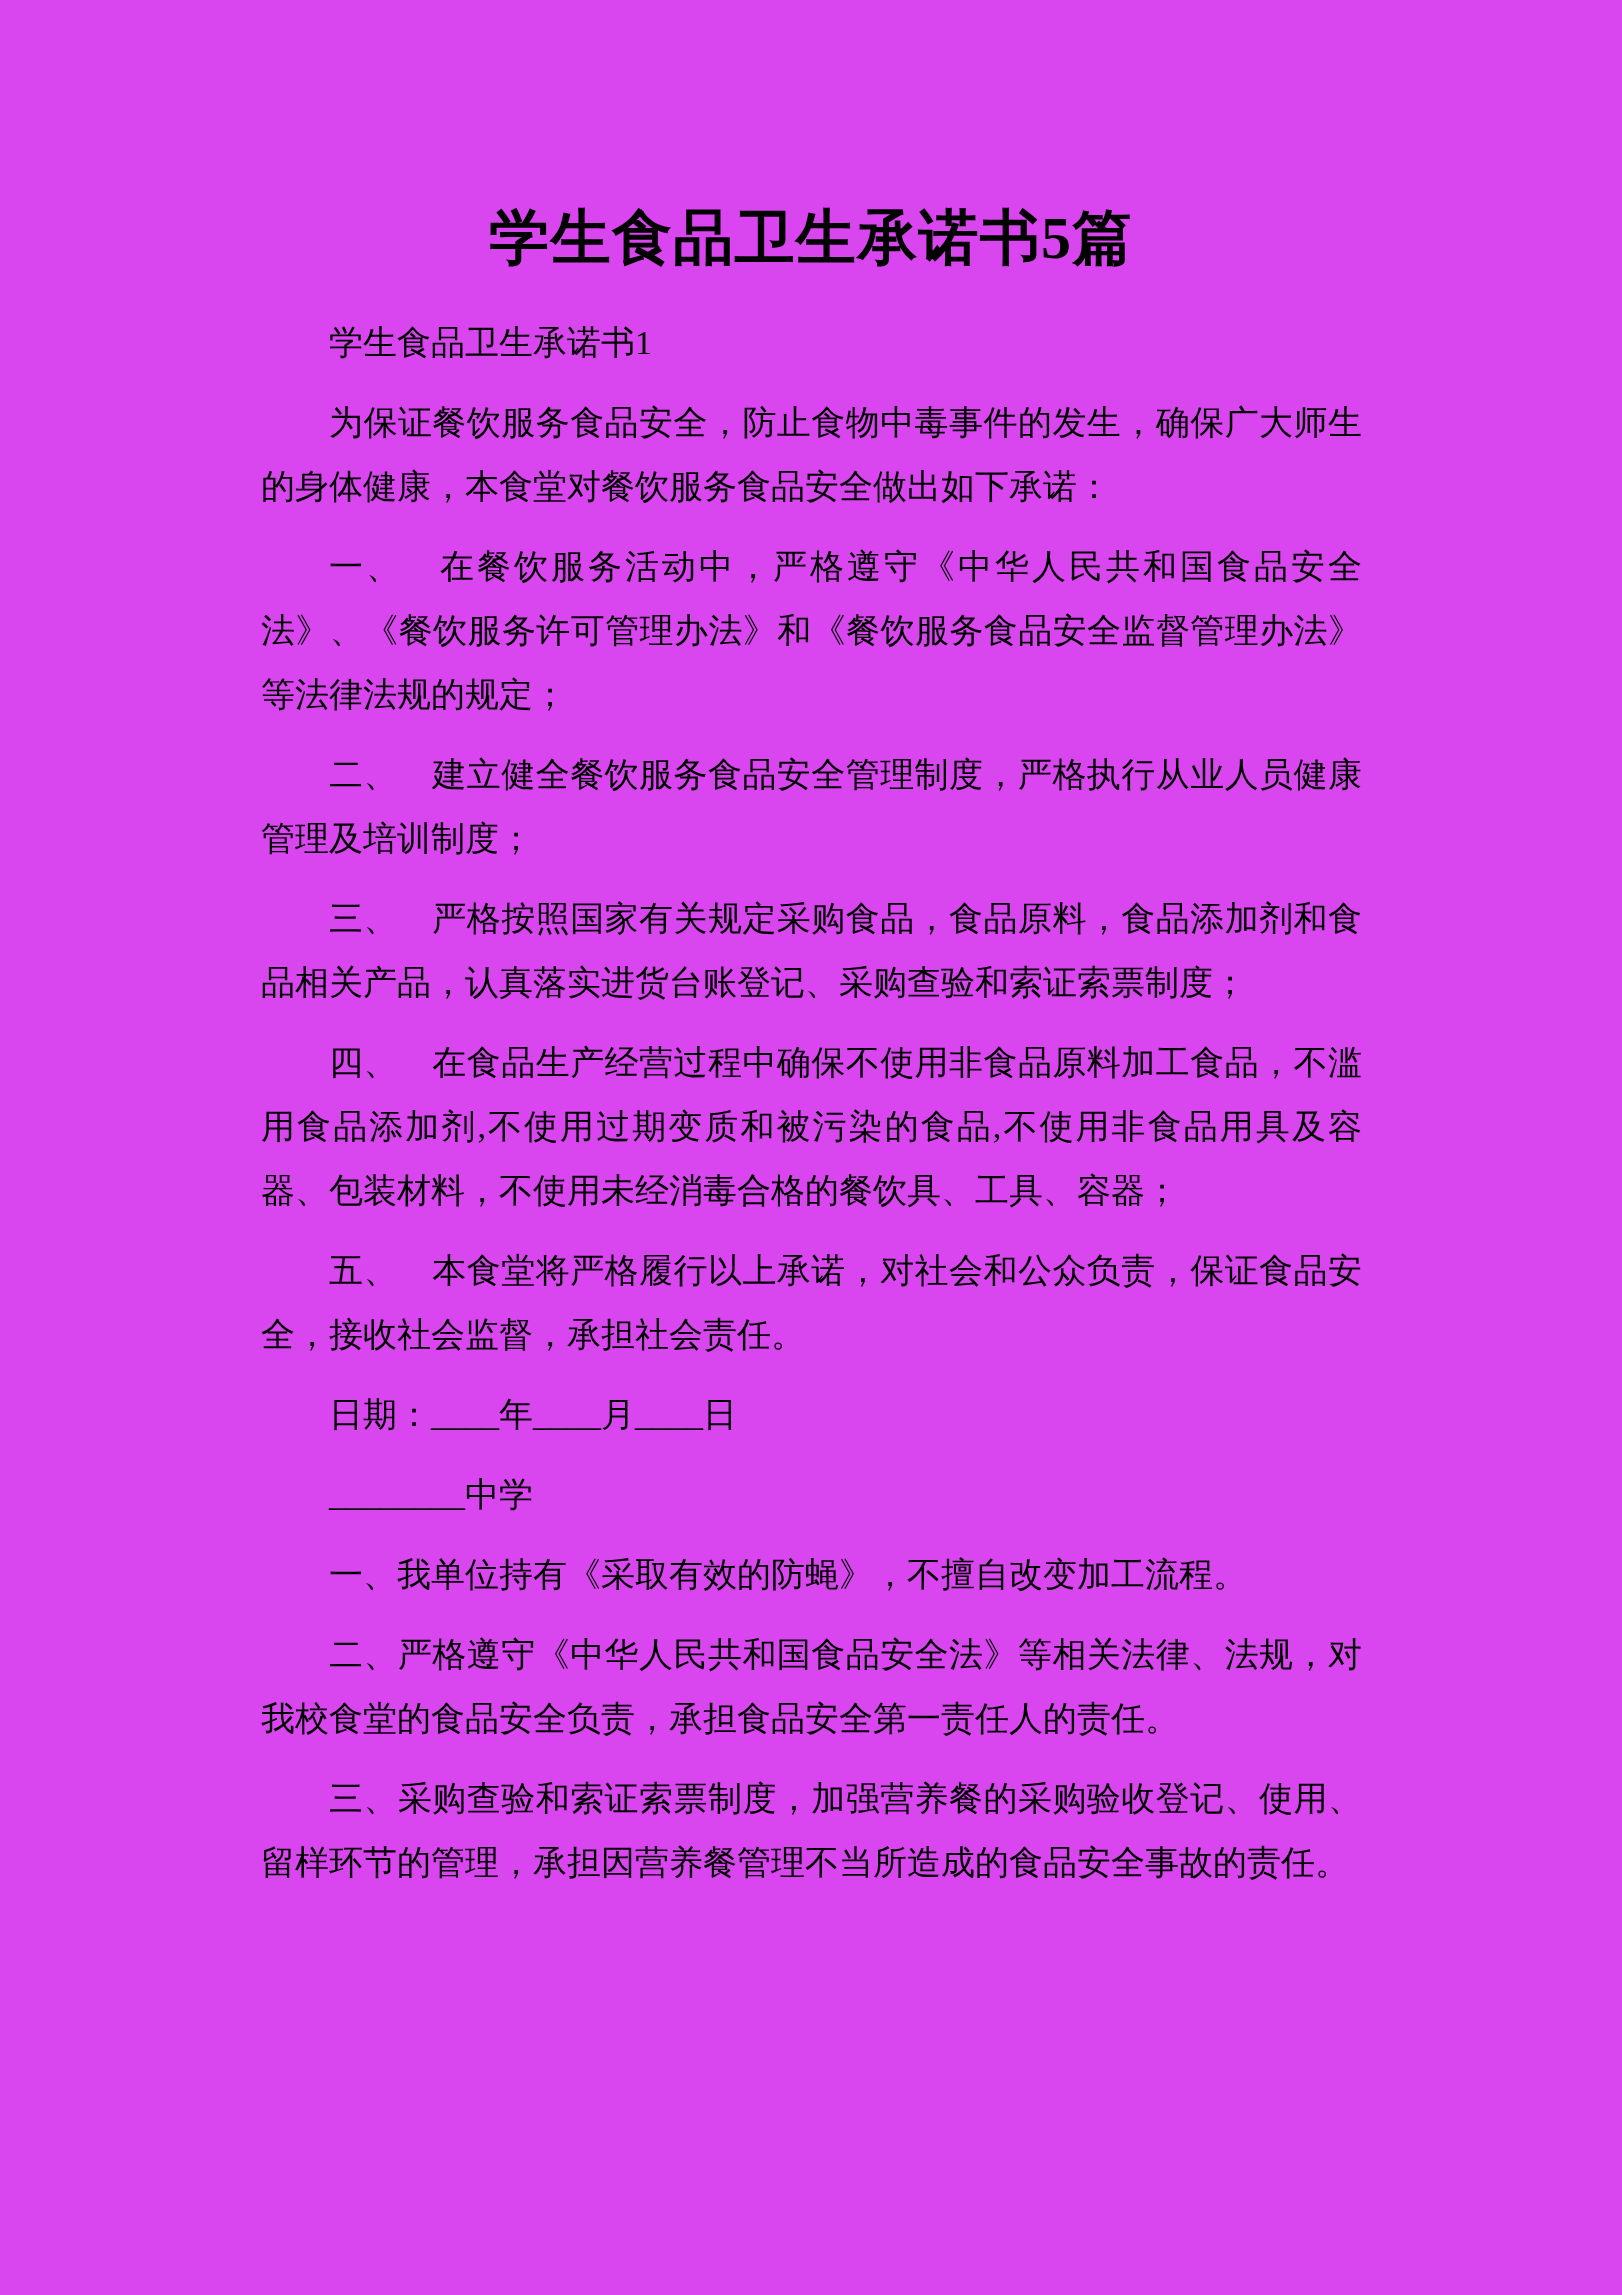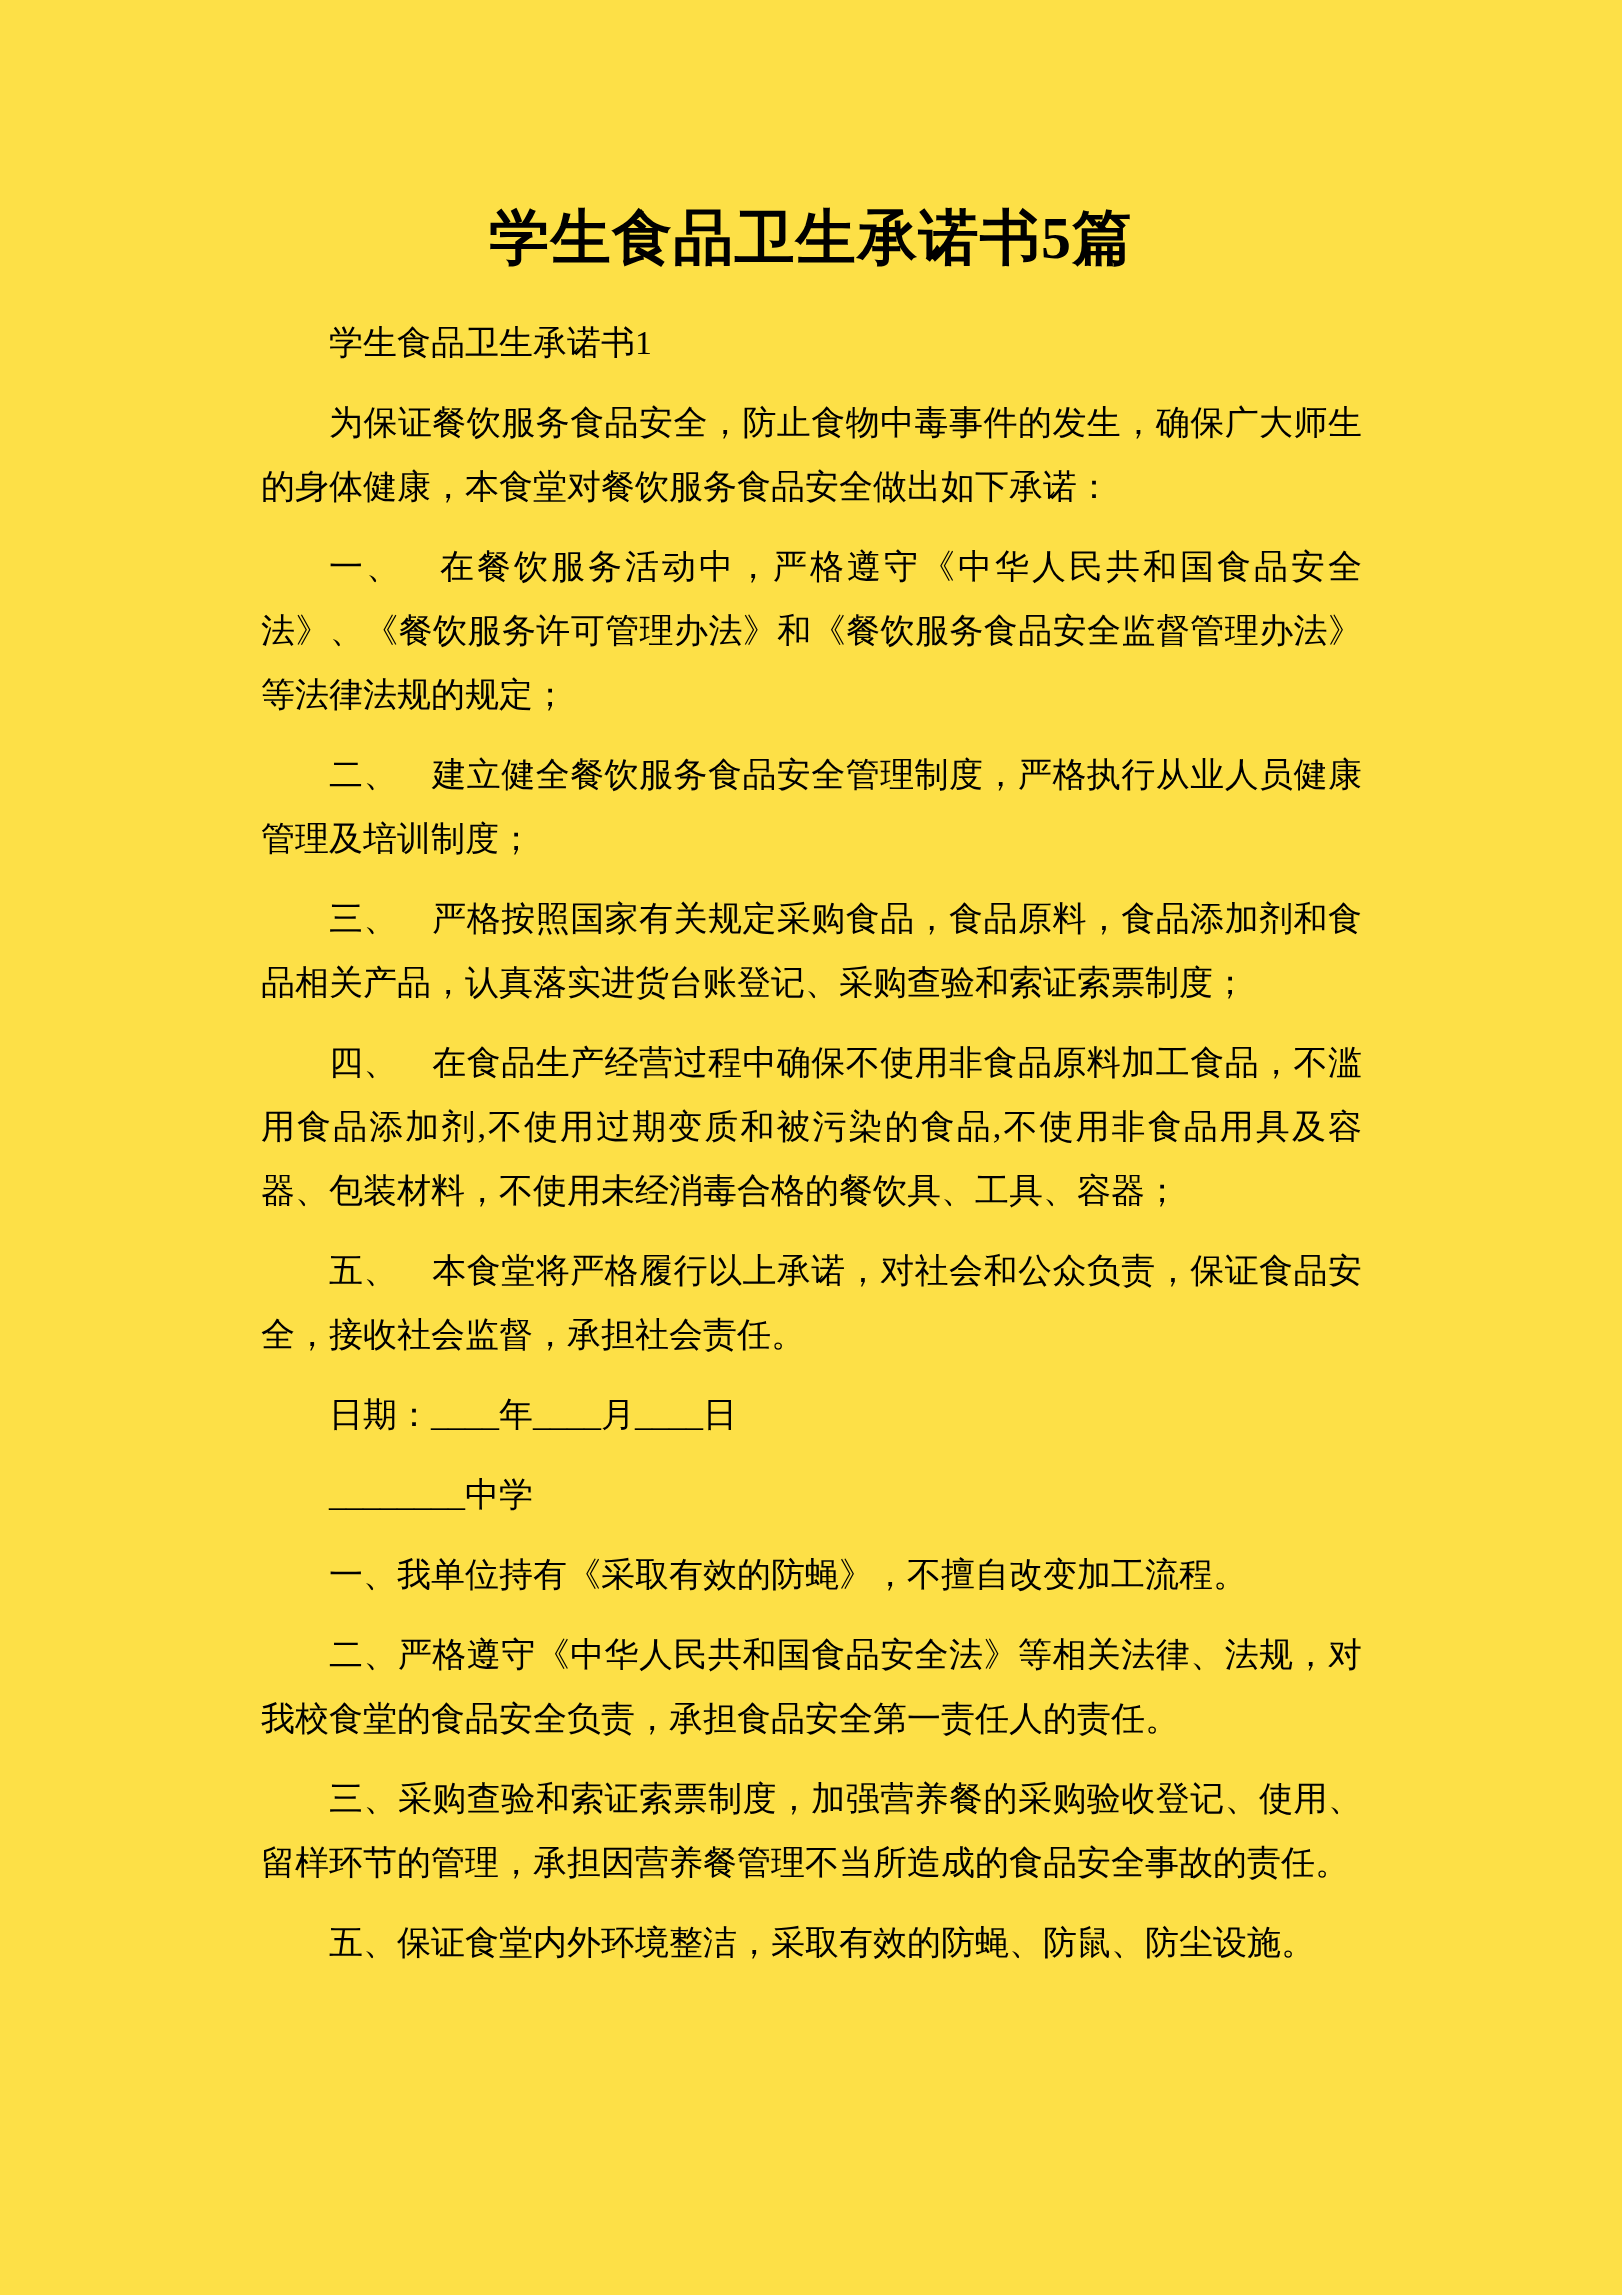--- a/index.html
+++ b/index.html
@@ -5,21 +5,21 @@
   html, body {
     margin: 0;
     padding: 0;
     background: #e8e8e8;
   }
   .page {
     position: relative;
     width: 1623px;
     height: 2295px;
     margin: 0 auto;
-    background: #fde047;
+    background: #d946ef;
     box-sizing: border-box;
     padding: 196px 245px 131px 245px;
     overflow: hidden;
     font-family: "Liberation Serif", "DejaVu Serif", serif;
     color: #000000;
   }
   .doc-title {
     margin: 0 0 30px 0;
     font-size: 60px;
     line-height: 85px;
@@ -47,15 +47,14 @@
   <p class="para">一、　在餐饮服务活动中，严格遵守《中华人民共和国食品安全法》、《餐饮服务许可管理办法》和《餐饮服务食品安全监督管理办法》等法律法规的规定；</p>
   <p class="para">二、　建立健全餐饮服务食品安全管理制度，严格执行从业人员健康管理及培训制度；</p>
   <p class="para">三、　严格按照国家有关规定采购食品，食品原料，食品添加剂和食品相关产品，认真落实进货台账登记、采购查验和索证索票制度；</p>
   <p class="para">四、　在食品生产经营过程中确保不使用非食品原料加工食品，不滥用食品添加剂,不使用过期变质和被污染的食品,不使用非食品用具及容器、包装材料，不使用未经消毒合格的餐饮具、工具、容器；</p>
   <p class="para">五、　本食堂将严格履行以上承诺，对社会和公众负责，保证食品安全，接收社会监督，承担社会责任。</p>
   <p class="para">日期：____年____月____日</p>
   <p class="para">________中学</p>
   <p class="para">一、我单位持有《采取有效的防蝇》，不擅自改变加工流程。</p>
   <p class="para">二、严格遵守《中华人民共和国食品安全法》等相关法律、法规，对我校食堂的食品安全负责，承担食品安全第一责任人的责任。</p>
   <p class="para">三、采购查验和索证索票制度，加强营养餐的采购验收登记、使用、留样环节的管理，承担因营养餐管理不当所造成的食品安全事故的责任。</p>
-  <p class="para">五、保证食堂内外环境整洁，采取有效的防蝇、防鼠、防尘设施。</p>
 </div>
 
 
 </body></html>

